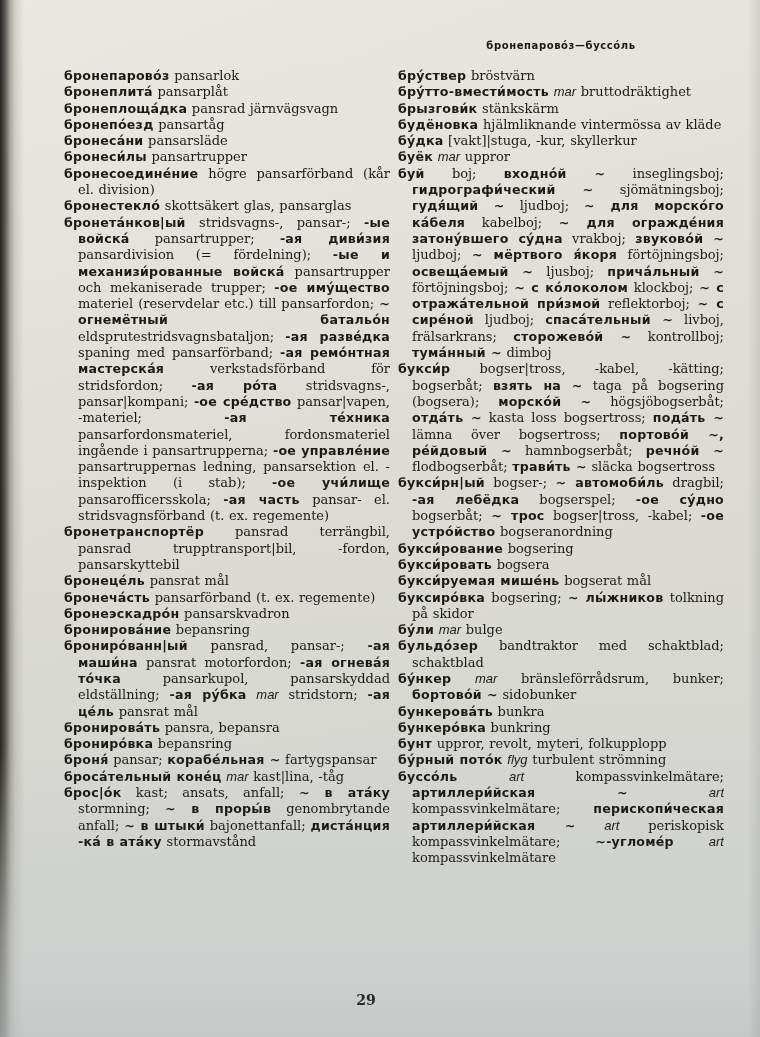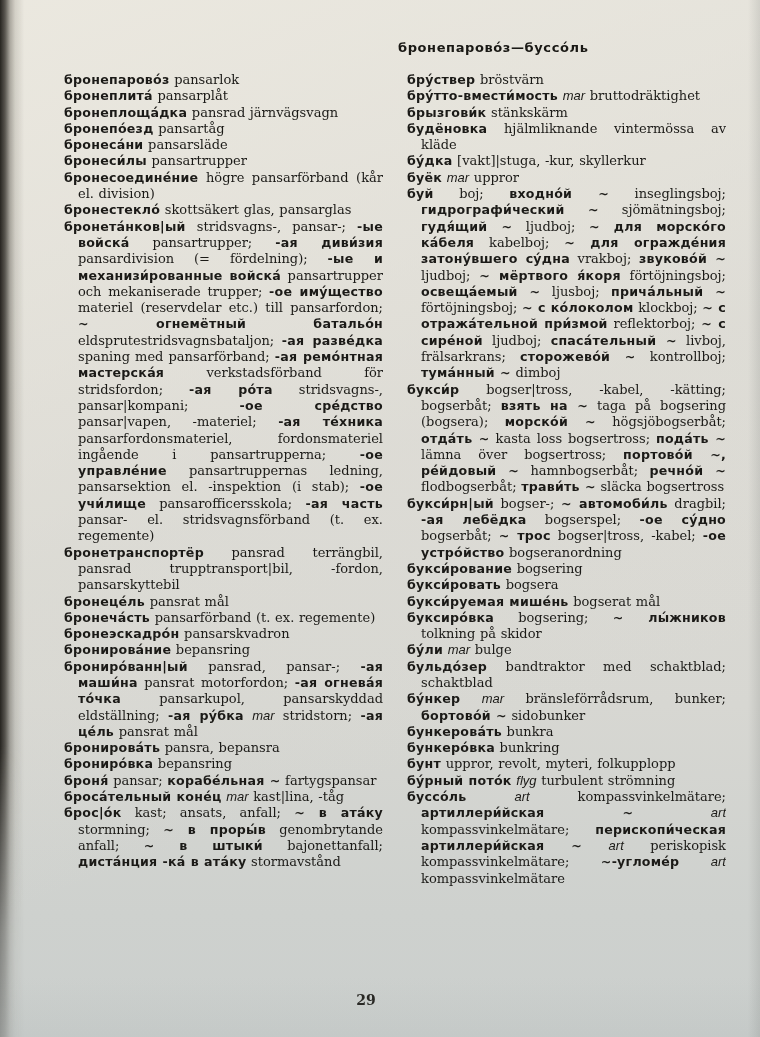--- a/index.html
+++ b/index.html
@@ -26,25 +26,26 @@
     background: linear-gradient(to left, rgba(110,115,112,0.18), rgba(0,0,0,0));
   }
   .bottom-shade {
     position: absolute; left: 0; right: 0; bottom: 0; height: 60px; z-index: 2;
     background: linear-gradient(to top, rgba(150,160,160,0.12), rgba(0,0,0,0));
   }
   .content { position: absolute; left: 64px; top: 0; width: 662px; z-index: 1; }
   .running-head {
     margin-left: 334px; width: 326px;
     padding-top: 40px;
+    text-align: center;
     font-family: "DejaVu Sans", "Liberation Sans", sans-serif;
-    font-weight: bold; font-size: 13px; letter-spacing: 0.6px;
+    font-weight: bold; font-size: 10px; letter-spacing: 0.6px;
     color: #191814;
   }
-  .columns { display: flex; gap: 24px; margin-top: 17px; }
+  .columns { display: flex; gap: 8px; margin-top: 17px; }
   .column { width: 326px; height: 920px; overflow: hidden; }
   .entry {
     text-align: justify;
     font-size: 13px;
     line-height: 16.3px;
     text-indent: -14px;
     padding-left: 14px;
     word-spacing: 0.5px;
   }
   .entry .cy {

